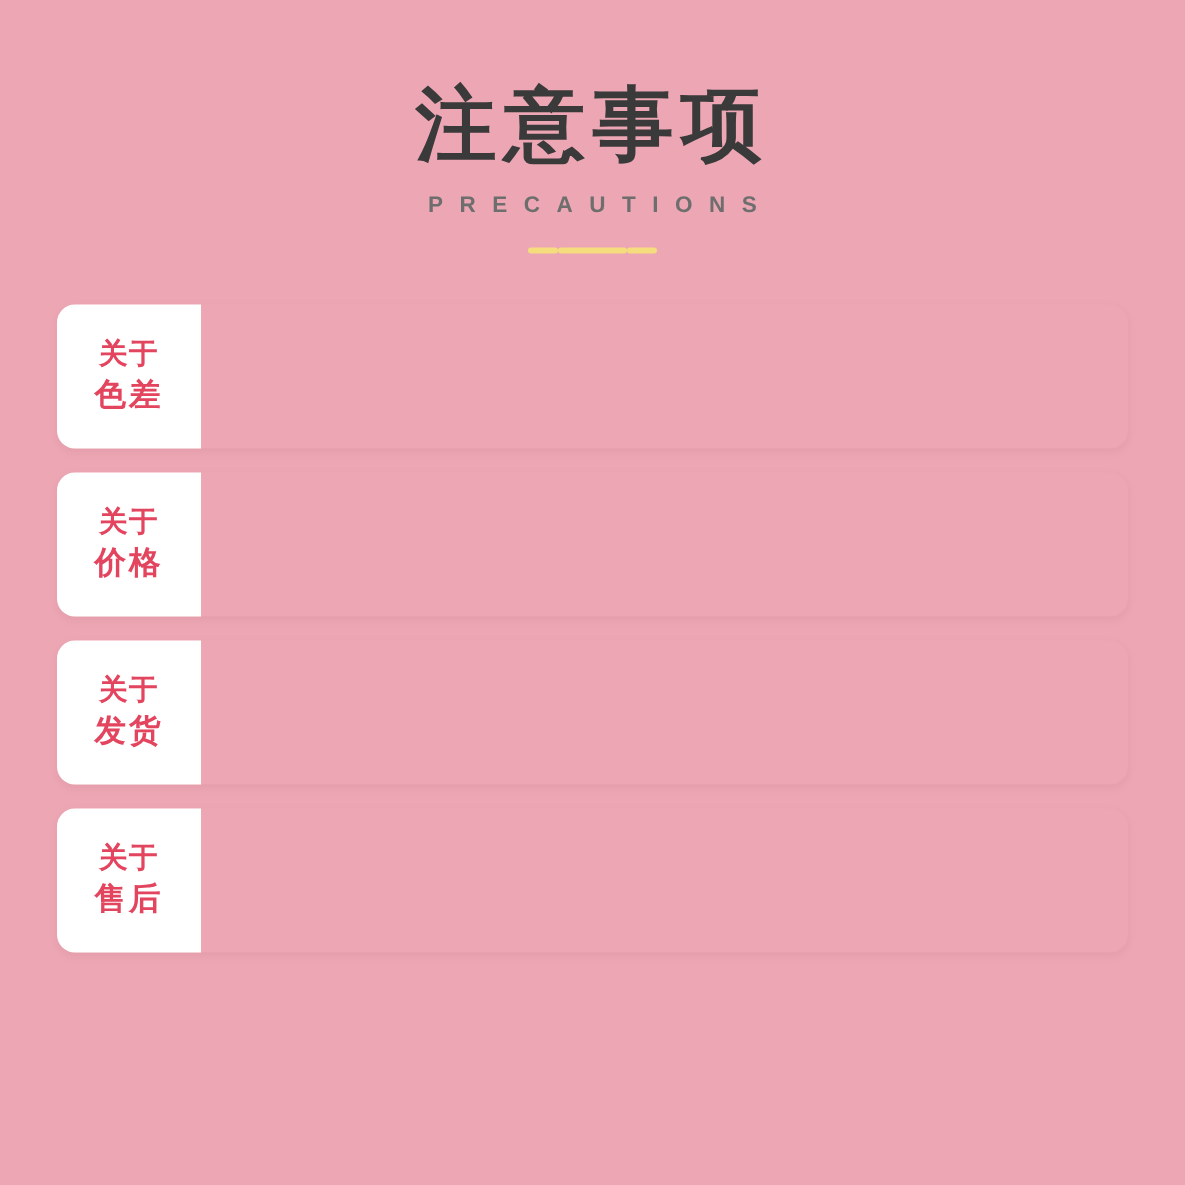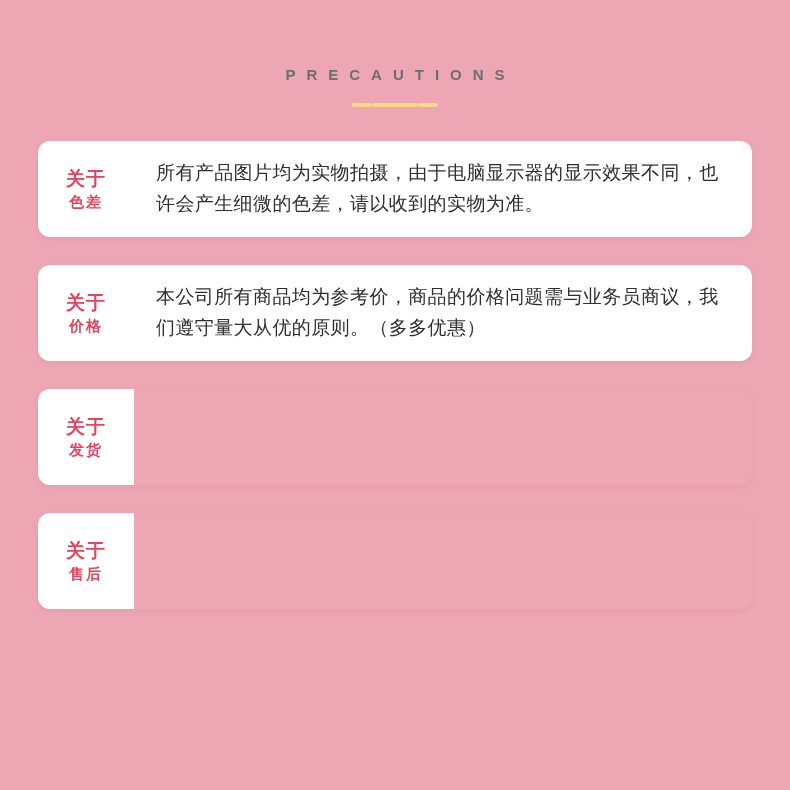--- a/index.html
+++ b/index.html
@@ -56,21 +56,21 @@
   }
   .divider .seg.long { width: 52px; }
   .divider .seg.short { width: 22px; }
 
   
   .rows {
     margin-top: 34px;
     padding: 0 38px;
     display: flex;
     flex-direction: column;
-    gap: 28px;
+    gap: 16px;
   }
   .row {
     display: flex;
     align-items: stretch;
     border-radius: 12px;
     min-height: 96px;
     box-shadow: 0 2px 6px rgba(150, 70, 90, 0.10);
   }
   .tag {
     flex: 0 0 96px;
@@ -83,21 +83,21 @@
     align-items: center;
     color: #e3455f;
     font-weight: bold;
     line-height: 1.3;
   }
   .tag .tag-top {
     font-size: 19px;
     letter-spacing: 1px;
   }
   .tag .tag-bottom {
-    font-size: 15px;
+    font-size: 21px;
     letter-spacing: 2px;
   }
   .body {
     flex: 1 1 auto;
     background: #ffffff;
     border-top-right-radius: 12px;
     border-bottom-right-radius: 12px;
     display: flex;
     align-items: center;
     padding: 14px 26px 14px 22px;
@@ -120,47 +120,42 @@
     color: #2f2f2f;
     letter-spacing: 0.4px;
   }
 </style>
 </head>
 <body>
 
 <div class="page">
 
   <div class="header">
+    <h1 class="title-cn">注意事项</h1>
     <div class="title-en">PRECAUTIONS</div>
     <div class="divider">
       <span class="seg short"></span>
       <span class="seg long"></span>
       <span class="seg short"></span>
     </div>
   </div>
 
   <div class="rows">
 
     <div class="row">
       <div class="tag">
         <span class="tag-top">关于</span>
         <span class="tag-bottom">色差</span>
       </div>
-      <div class="body">
-        <p>所有产品图片均为实物拍摄，由于电脑显示器的显示效果不同，也许会产生细微的色差，请以收到的实物为准。</p>
-      </div>
     </div>
 
     <div class="row">
       <div class="tag">
         <span class="tag-top">关于</span>
         <span class="tag-bottom">价格</span>
-      </div>
-      <div class="body">
-        <p>本公司所有商品均为参考价，商品的价格问题需与业务员商议，我们遵守量大从优的原则。（多多优惠）</p>
       </div>
     </div>
 
     <div class="row">
       <div class="tag">
         <span class="tag-top">关于</span>
         <span class="tag-bottom">发货</span>
       </div>
     </div>
 

